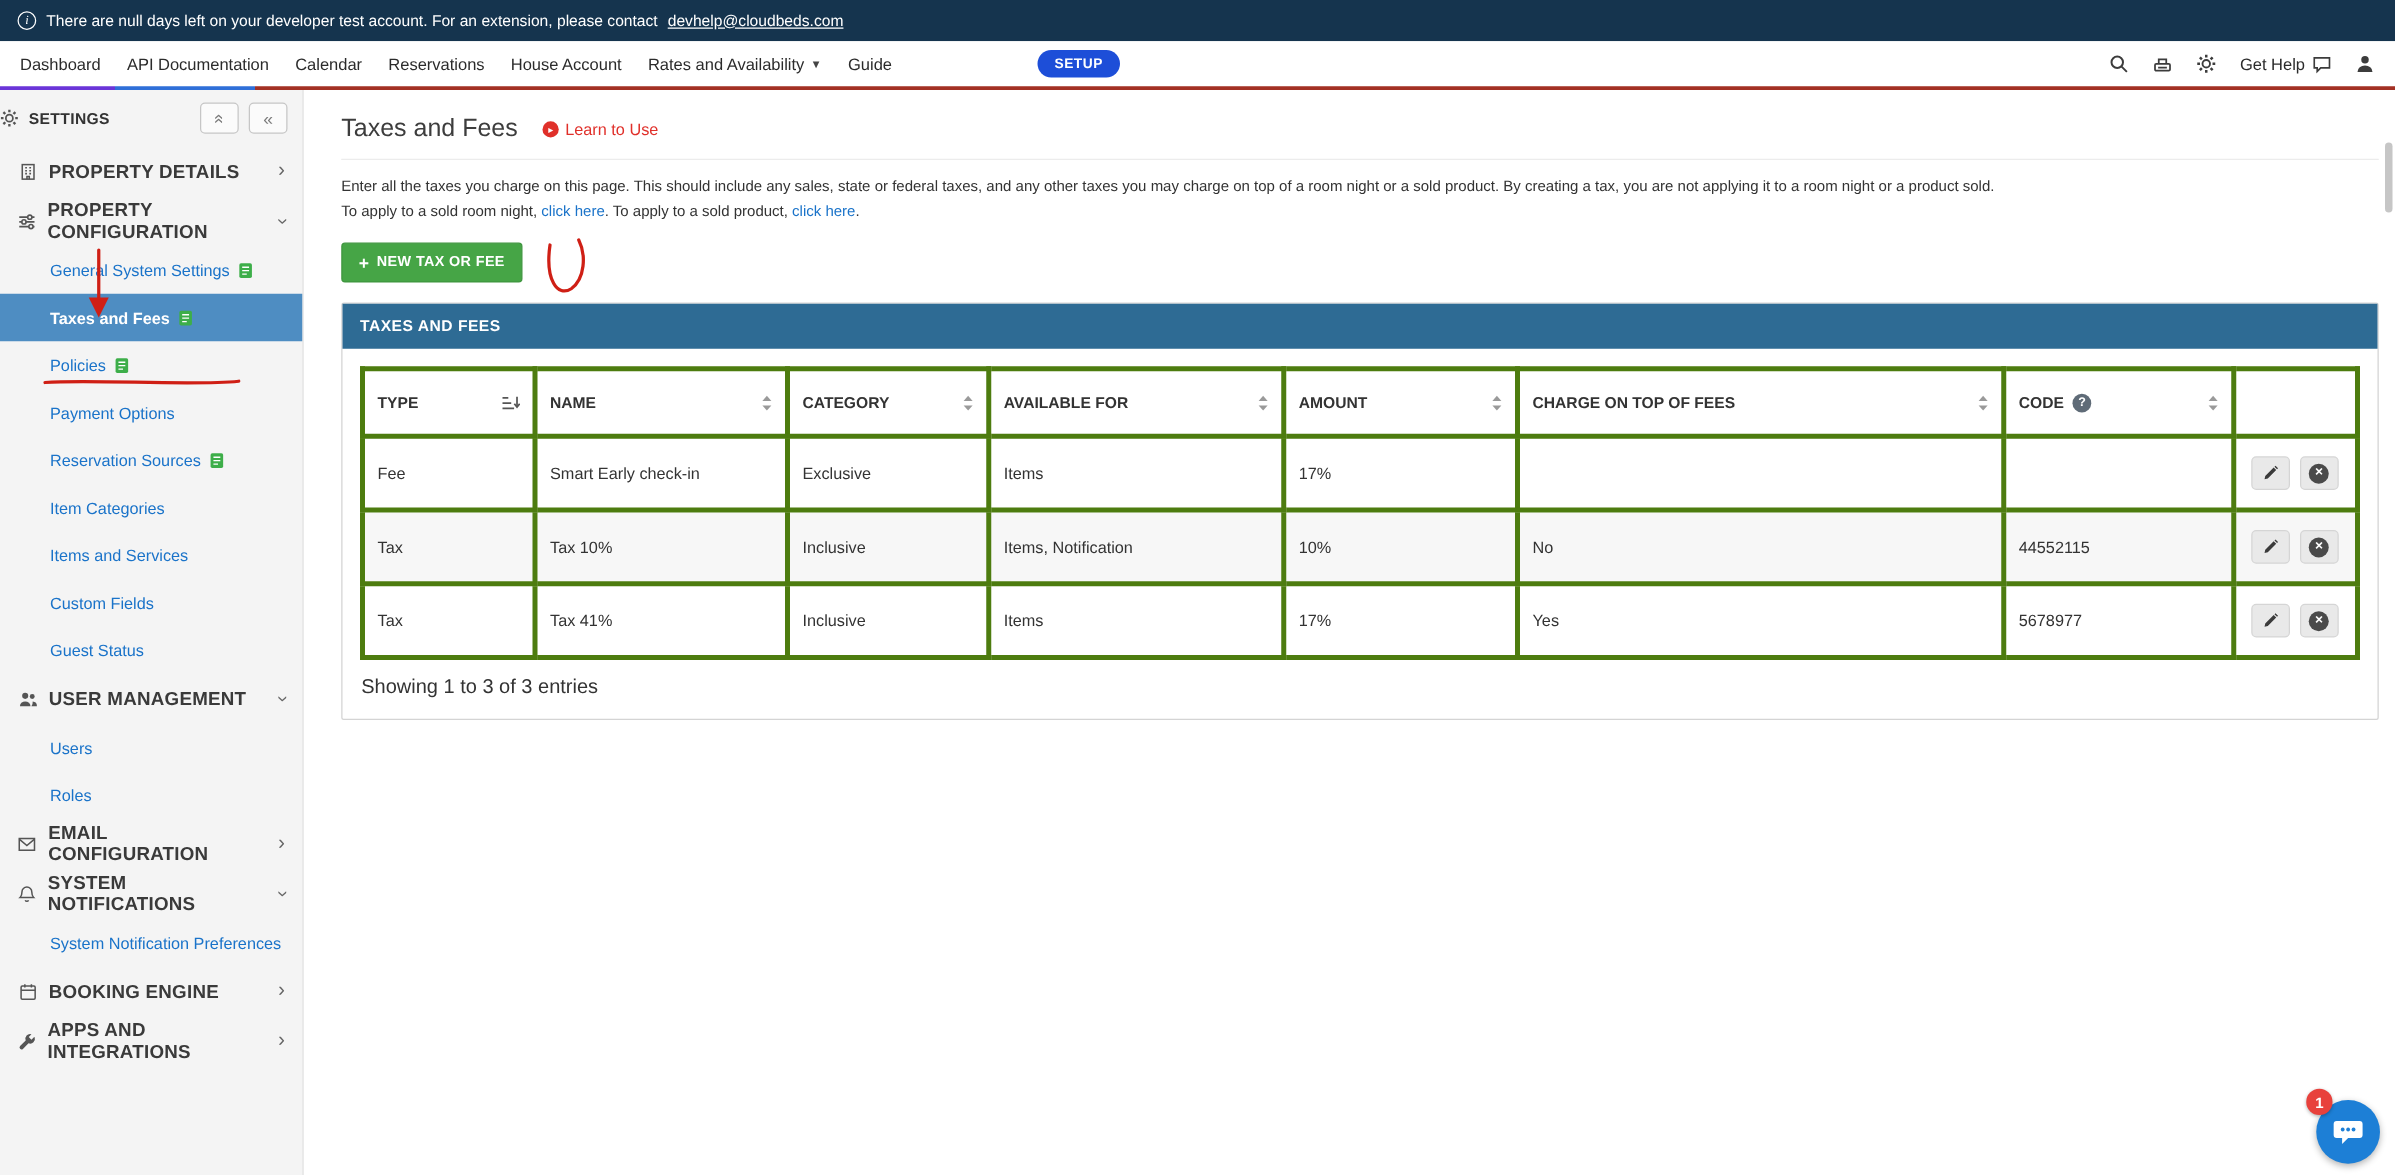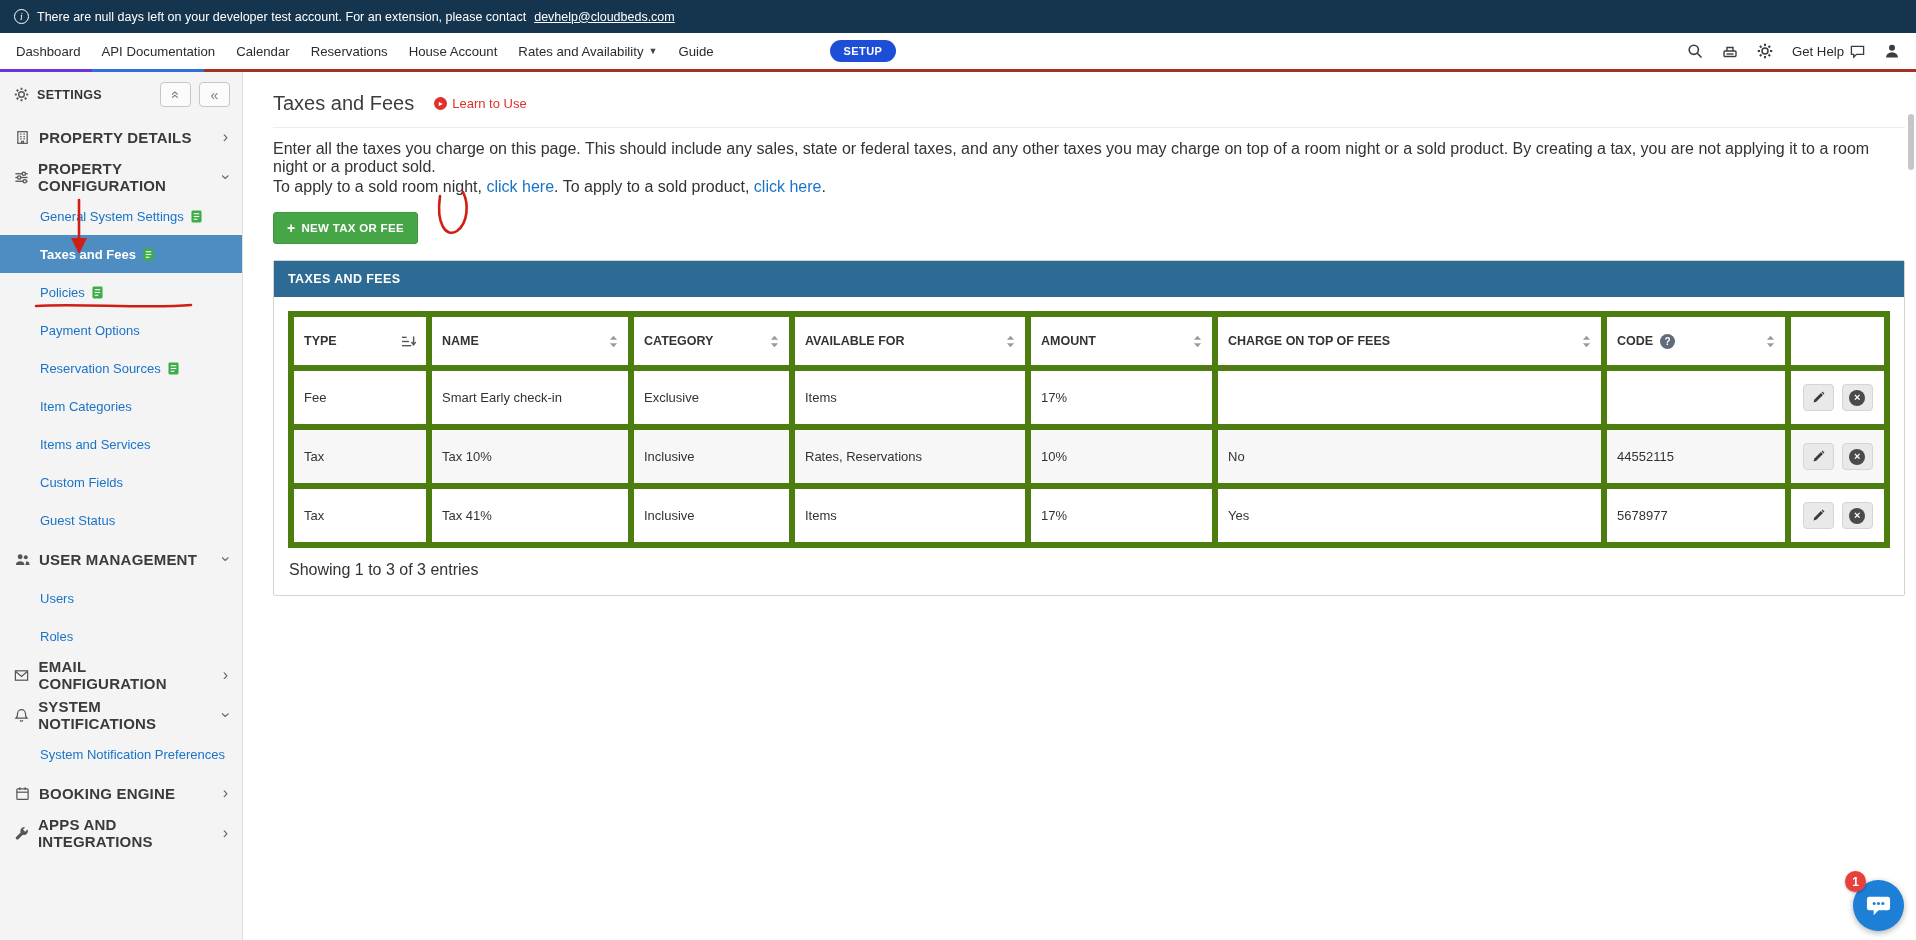--- a/index.html
+++ b/index.html
@@ -25,51 +25,51 @@
   .accent { height: 3px; display: flex; }
   .accent .seg1 { width: 92px; background: #6a35d8; }
   .accent .seg2 { width: 112px; background: #2f6fd8; }
   .accent .seg3 { flex: 1; background: #a33124; }
 
   
   .layout { display: flex; height: 868px; }
 
   
   .sidebar { width: 243px; background: #f4f4f4; border-right: 1px solid #ddd; flex: none; font-size: 13px; overflow: hidden; }
-  .sb-header { display: flex; align-items: center; gap: 8px; padding: 10px 12px 10px 14px; height: 45px; }
+  .sb-header { display: flex; align-items: center; gap: 8px; padding: 10px 12px 10px 0; height: 45px; }
   .sb-title { font-weight: bold; font-size: 12.5px; color: #333; letter-spacing: .3px; }
   .sb-btns { margin-left: auto; display: flex; gap: 8px; }
   .sb-btn { width: 31px; height: 25px; border: 1px solid #c6c6c6; background: #fbfbfb; border-radius: 4px; color: #7a7a7a; display: inline-flex; align-items: center; justify-content: center; cursor: pointer; font-size: 14px; line-height: 1; font-family: inherit; }
   .rot90cw { transform: rotate(90deg); display: inline-block; }
   .side-section { height: 40px; display: flex; align-items: center; gap: 9px; padding: 0 14px; cursor: pointer; }
   .side-section .sic { color: #555; display: inline-flex; width: 16px; justify-content: center; }
   .side-section .slbl { font-weight: bold; font-size: 15px; color: #3a3a3a; letter-spacing: .2px; }
   .chev { margin-left: auto; color: #666; font-size: 16px; line-height: 1; }
   .chev-down { transform: rotate(90deg); display: inline-block; }
   .side-sub { height: 38px; display: flex; align-items: center; gap: 7px; padding: 0 14px 0 40px; color: #1a73c9; cursor: pointer; }
   .side-sub.selected { background: #4e8dc2; color: #fff; font-weight: bold; }
   .doc-ic { flex: none; display: inline-flex; }
 
   
   .main { flex: 1; padding: 20px 16px 0 30px; position: relative; background: #fff; }
   .title-row { display: flex; align-items: center; gap: 20px; padding-bottom: 12px; border-bottom: 1px solid #ececec; margin-bottom: 12px; }
   .page-title { font-size: 20px; font-weight: 500; color: #3d3d3d; }
   .learn { display: inline-flex; align-items: center; gap: 5px; color: #e0302a; font-size: 13px; cursor: pointer; }
   .learn-ic { width: 13px; height: 13px; background: #e0302a; border-radius: 50%; color: #fff; font-size: 8px; display: inline-flex; align-items: center; justify-content: center; flex: none; }
-  .desc { font-size: 16px; color: #333; line-height: 18px; margin: 2px 0; }
+  .desc { font-size: 12px; color: #333; line-height: 18px; margin: 2px 0; }
   .tlink { color: #1a73c9; cursor: pointer; }
   .btn-new { margin-top: 14px; background: #46a546; border: 1px solid #3f953f; color: #fff; font-weight: bold; font-size: 11.5px; padding: 8px 13px; border-radius: 3px; display: inline-flex; align-items: center; gap: 6px; cursor: pointer; letter-spacing: .3px; font-family: inherit; }
   .btn-plus { font-size: 14px; font-weight: bold; line-height: 1; }
 
   .panel { margin-top: 16px; border: 1px solid #d4d4d4; border-radius: 2px; background: #fff; }
   .panel-header { background: #2e6b94; color: #fff; font-weight: bold; font-size: 12.5px; padding: 11px 14px; letter-spacing: .4px; }
   .panel-body { padding: 14px 14px 6px; }
 
   table.tax { border-collapse: collapse; width: 100%; table-layout: fixed; font-size: 13px; color: #333; }
-  .tax th, .tax td { border: 6px solid #4d7c0f; padding: 0 10px; text-align: left; }
+  .tax th, .tax td { border: 4px solid #4d7c0f; padding: 0 10px; text-align: left; }
   .tax th { height: 54px; font-weight: bold; font-size: 12.5px; cursor: pointer; }
   .tax td { height: 59px; font-weight: normal; overflow: hidden; white-space: nowrap; }
   .tax tbody tr:nth-child(even) { background: #f7f7f7; }
   .th-inner { display: flex; align-items: center; justify-content: space-between; gap: 6px; }
   .th-left { display: inline-flex; align-items: center; gap: 7px; }
   .sorter { flex: none; }
   .help-ic { width: 15px; height: 15px; border-radius: 50%; background: #5f6b77; color: #fff; font-size: 10px; font-weight: bold; display: inline-flex; align-items: center; justify-content: center; flex: none; }
   .actions-cell { text-align: center; }
   .act-btn { width: 31px; height: 27px; background: #e9e9e9; border: 1px solid #d5d5d5; border-radius: 4px; cursor: pointer; display: inline-flex; align-items: center; justify-content: center; margin: 0 2px; padding: 0; vertical-align: middle; }
   .x-circle { width: 16px; height: 16px; border-radius: 50%; background: #4a4a4a; color: #fff; font-size: 11px; font-weight: bold; display: inline-flex; align-items: center; justify-content: center; line-height: 1; }
@@ -476,21 +476,21 @@
                     </button>
                   <button class="act-btn">
                       <span class="x-circle">×</span>
                     </button>
                 </td>
               </tr>
               <tr>
                 <td>Tax</td>
                 <td>Tax 10%</td>
                 <td>Inclusive</td>
-                <td>Rates, Reservations</td>
+                <td>Items, Notification</td>
                 <td>10%</td>
                 <td>No</td>
                 <td>44552115</td>
                 <td class="actions-cell">
                   <button class="act-btn">
                       <svg viewBox="0 0 16 16" width="13" height="13" fill="#3b3b3b">
                         <path d="M2 14 l.7-3.2 L11 2.5 l2.5 2.5 L5.2 13.3 Z M11.8 1.7 l1-1 2.5 2.5 -1 1 Z"></path>
                       </svg>
                     </button>
                   <button class="act-btn">

